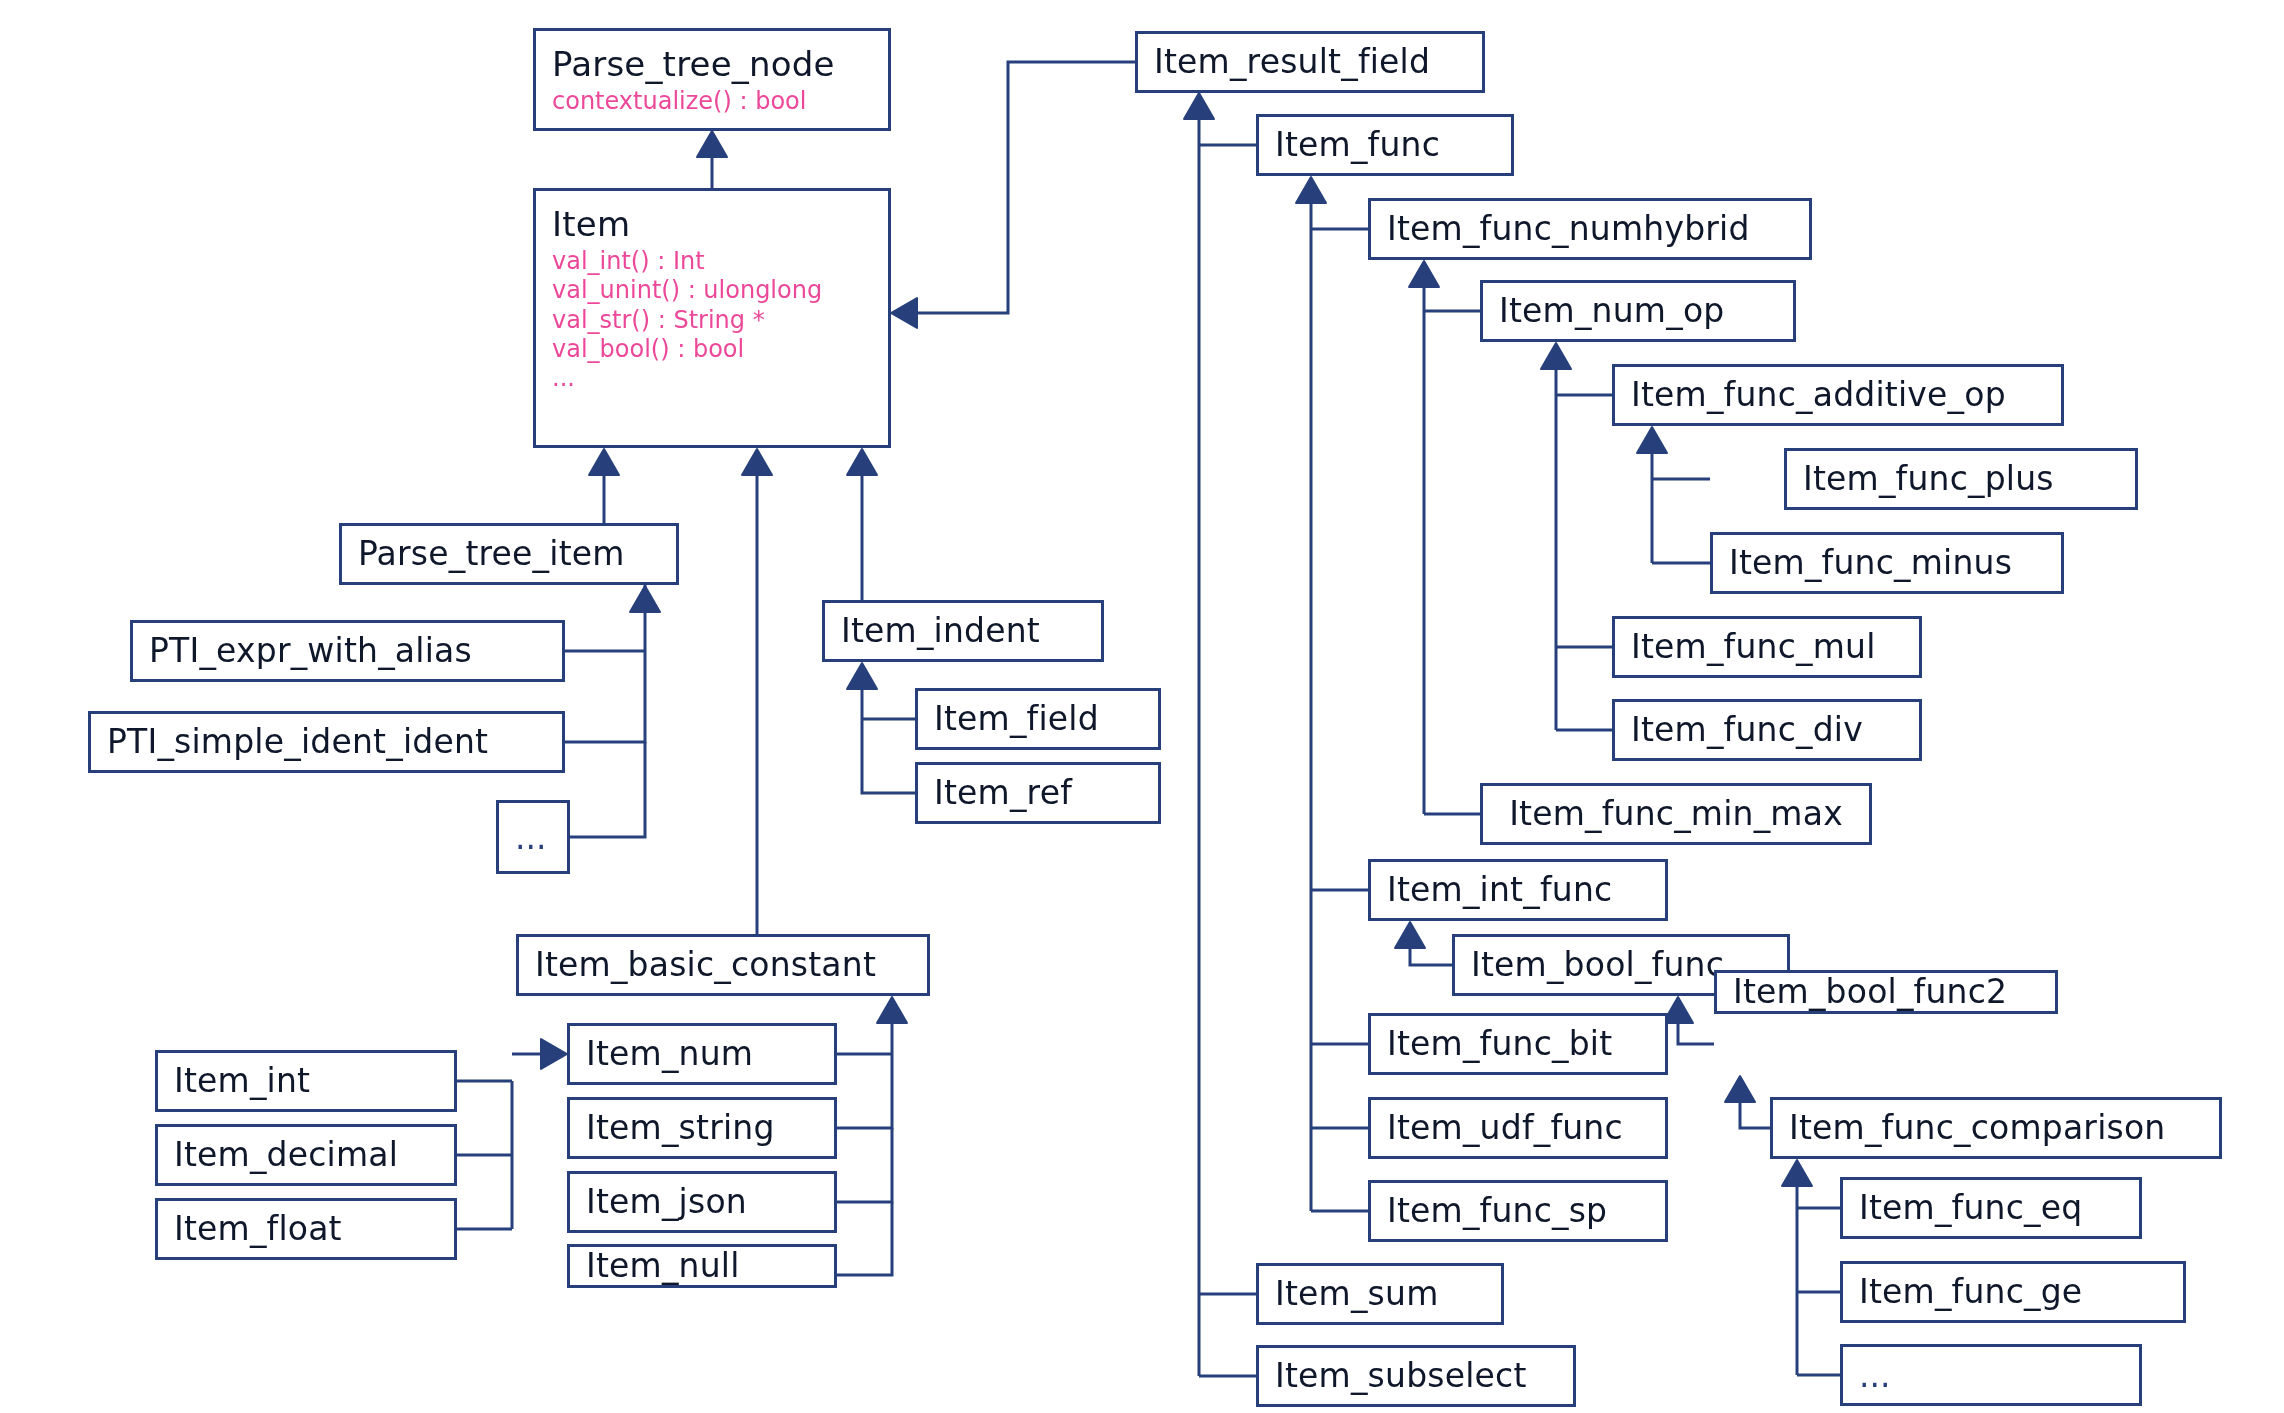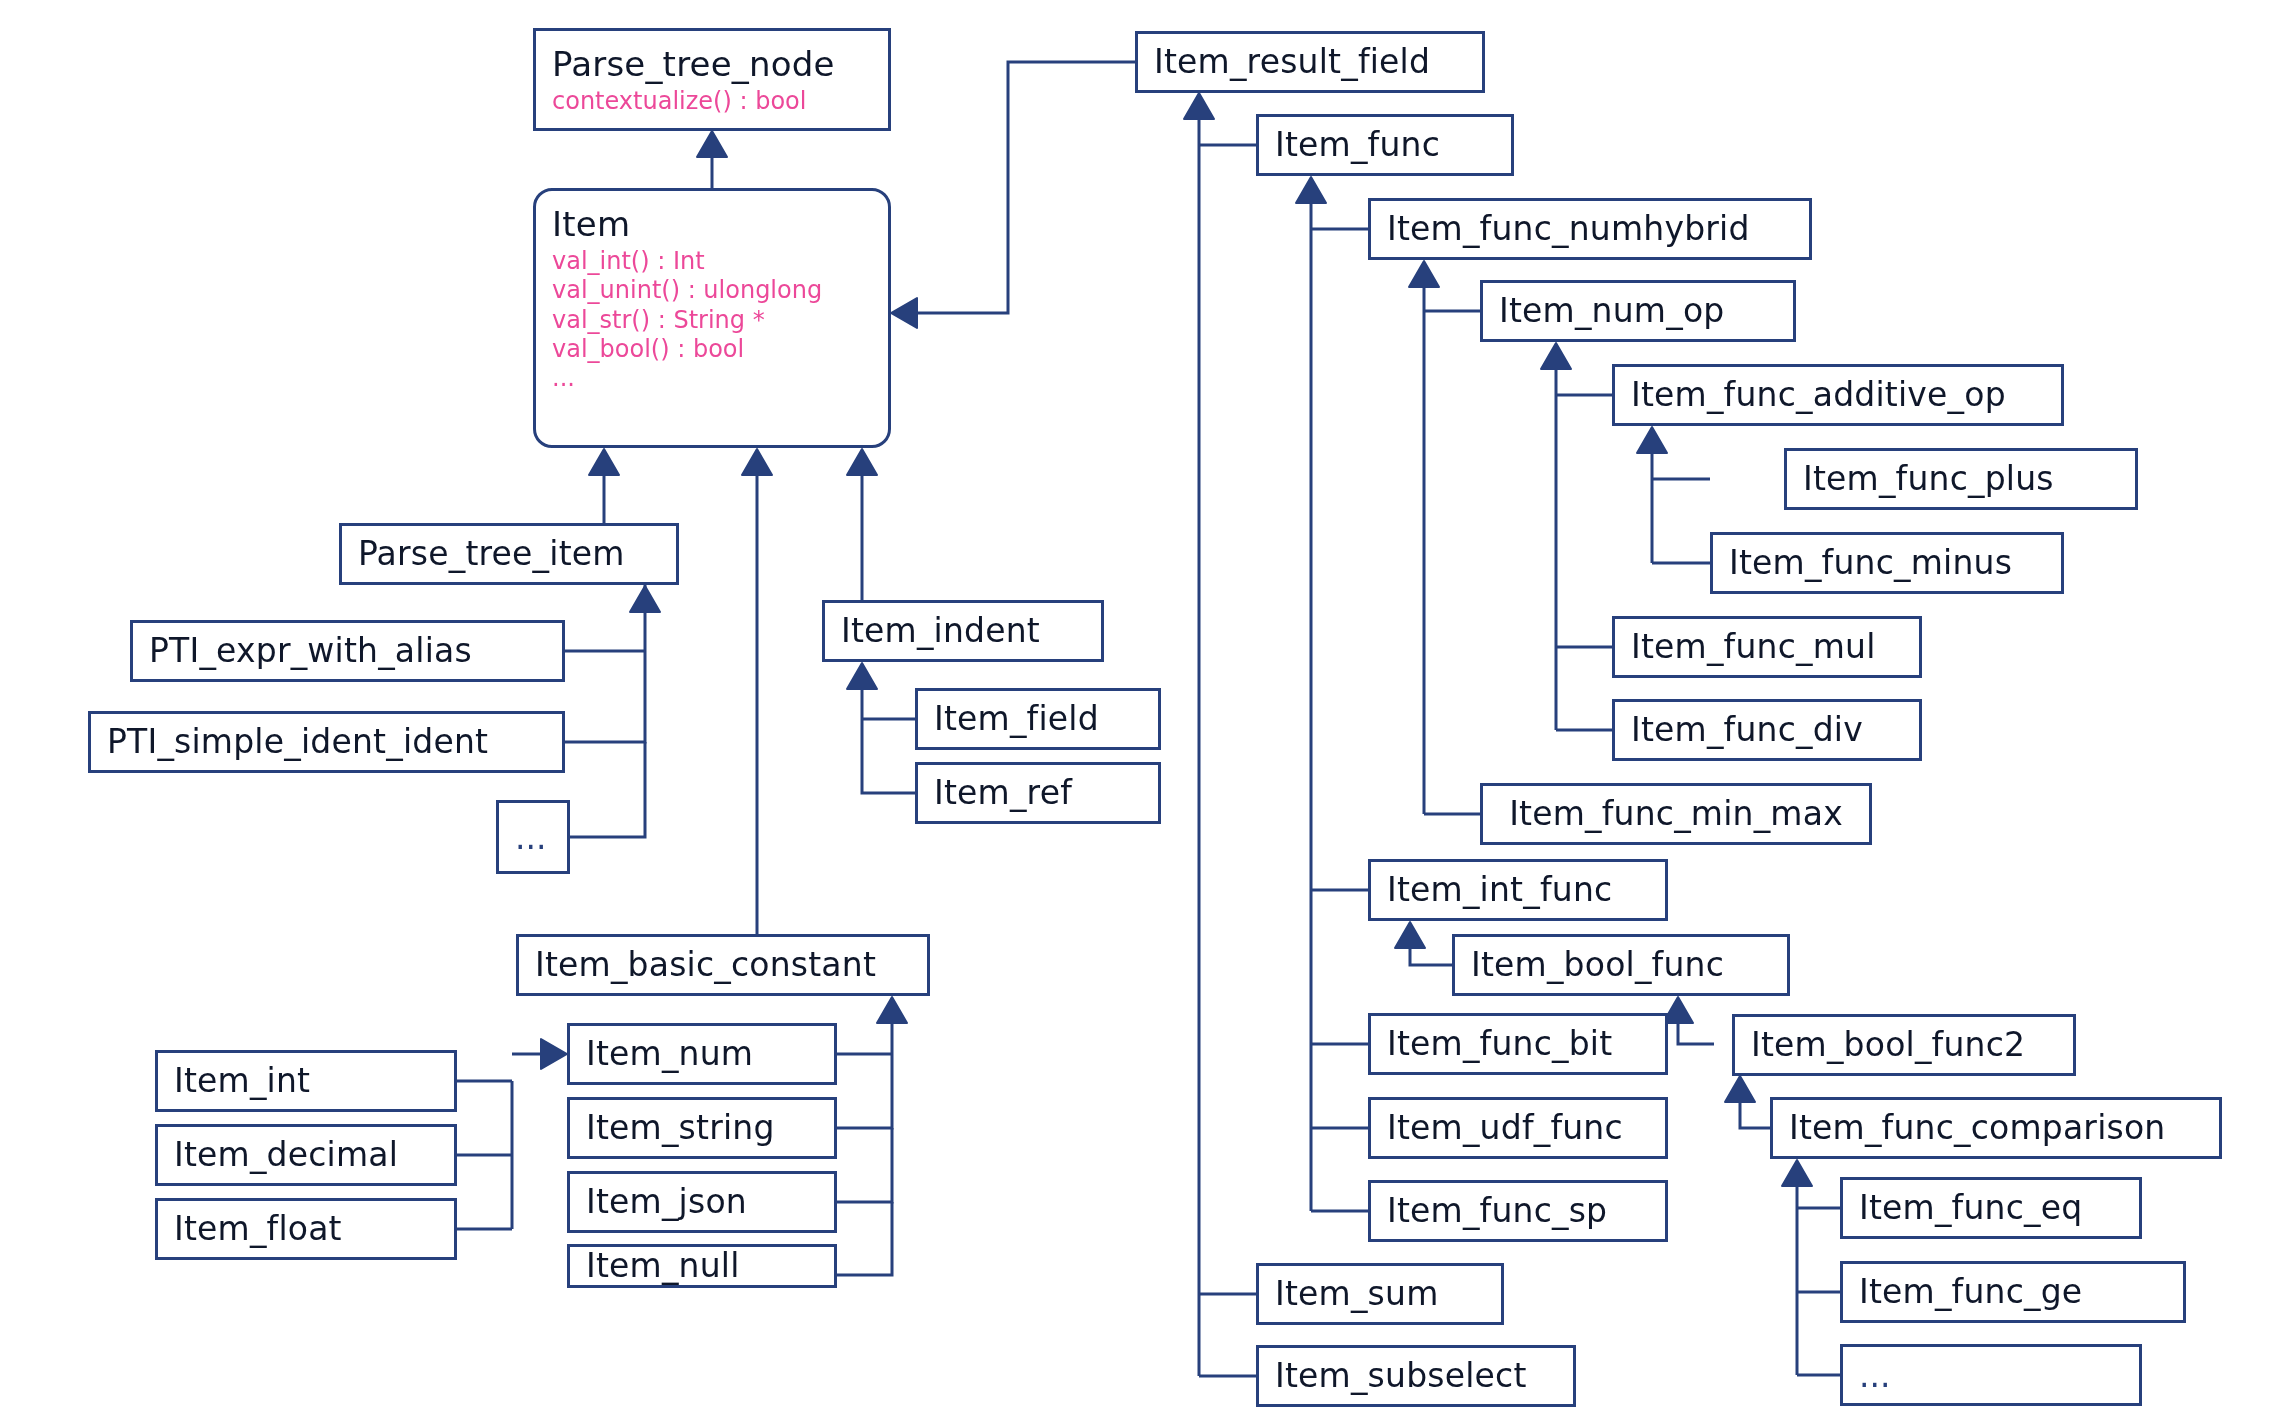--- a/index.html
+++ b/index.html
@@ -135,21 +135,21 @@
       <path d="M 1840 1208 L 1797 1208" fill="none" stroke="#27407c" stroke-width="3"></path>
       <path d="M 1840 1292 L 1797 1292" fill="none" stroke="#27407c" stroke-width="3"></path>
       <path d="M 1840 1375 L 1797 1375" fill="none" stroke="#27407c" stroke-width="3"></path>
     </svg>
 
   <div id="nodes-layer">
       <div class="node with-members" style="left: 533px; top: 28px; width: 358px; height: 103px;">
         <div class="title">Parse_tree_node</div>
         <div class="member">contextualize() : bool</div>
       </div>
-      <div class="node with-members" style="left: 533px; top: 188px; width: 358px; height: 260px; border-radius: 19px;">
+      <div class="node with-members" style="left: 533px; top: 188px; width: 358px; height: 260px;">
         <div class="title">Item</div>
         <div class="member">val_int() : Int</div>
         <div class="member">val_unint() : ulonglong</div>
         <div class="member">val_str() : String *</div>
         <div class="member">val_bool() : bool</div>
         <div class="member">...</div>
       </div>
       <div class="node" style="left: 1135px; top: 31px; width: 350px; height: 62px;">
         <div class="title">Item_result_field</div>
       </div>
@@ -182,21 +182,21 @@
       </div>
       <div class="node" style="left: 1368px; top: 859px; width: 300px; height: 62px;">
         <div class="title">Item_int_func</div>
       </div>
       <div class="node" style="left: 1452px; top: 934px; width: 338px; height: 62px;">
         <div class="title">Item_bool_func</div>
       </div>
       <div class="node" style="left: 1368px; top: 1013px; width: 300px; height: 62px;">
         <div class="title">Item_func_bit</div>
       </div>
-      <div class="node" style="left: 1714px; top: 1014px; width: 344px; height: 62px; margin-left: 18px;">
+      <div class="node" style="left: 1714px; top: 970px; width: 344px; height: 44px;">
         <div class="title">Item_bool_func2</div>
       </div>
       <div class="node" style="left: 1368px; top: 1097px; width: 300px; height: 62px;">
         <div class="title">Item_udf_func</div>
       </div>
       <div class="node" style="left: 1770px; top: 1097px; width: 452px; height: 62px;">
         <div class="title">Item_func_comparison</div>
       </div>
       <div class="node" style="left: 1368px; top: 1180px; width: 300px; height: 62px;">
         <div class="title">Item_func_sp</div>

